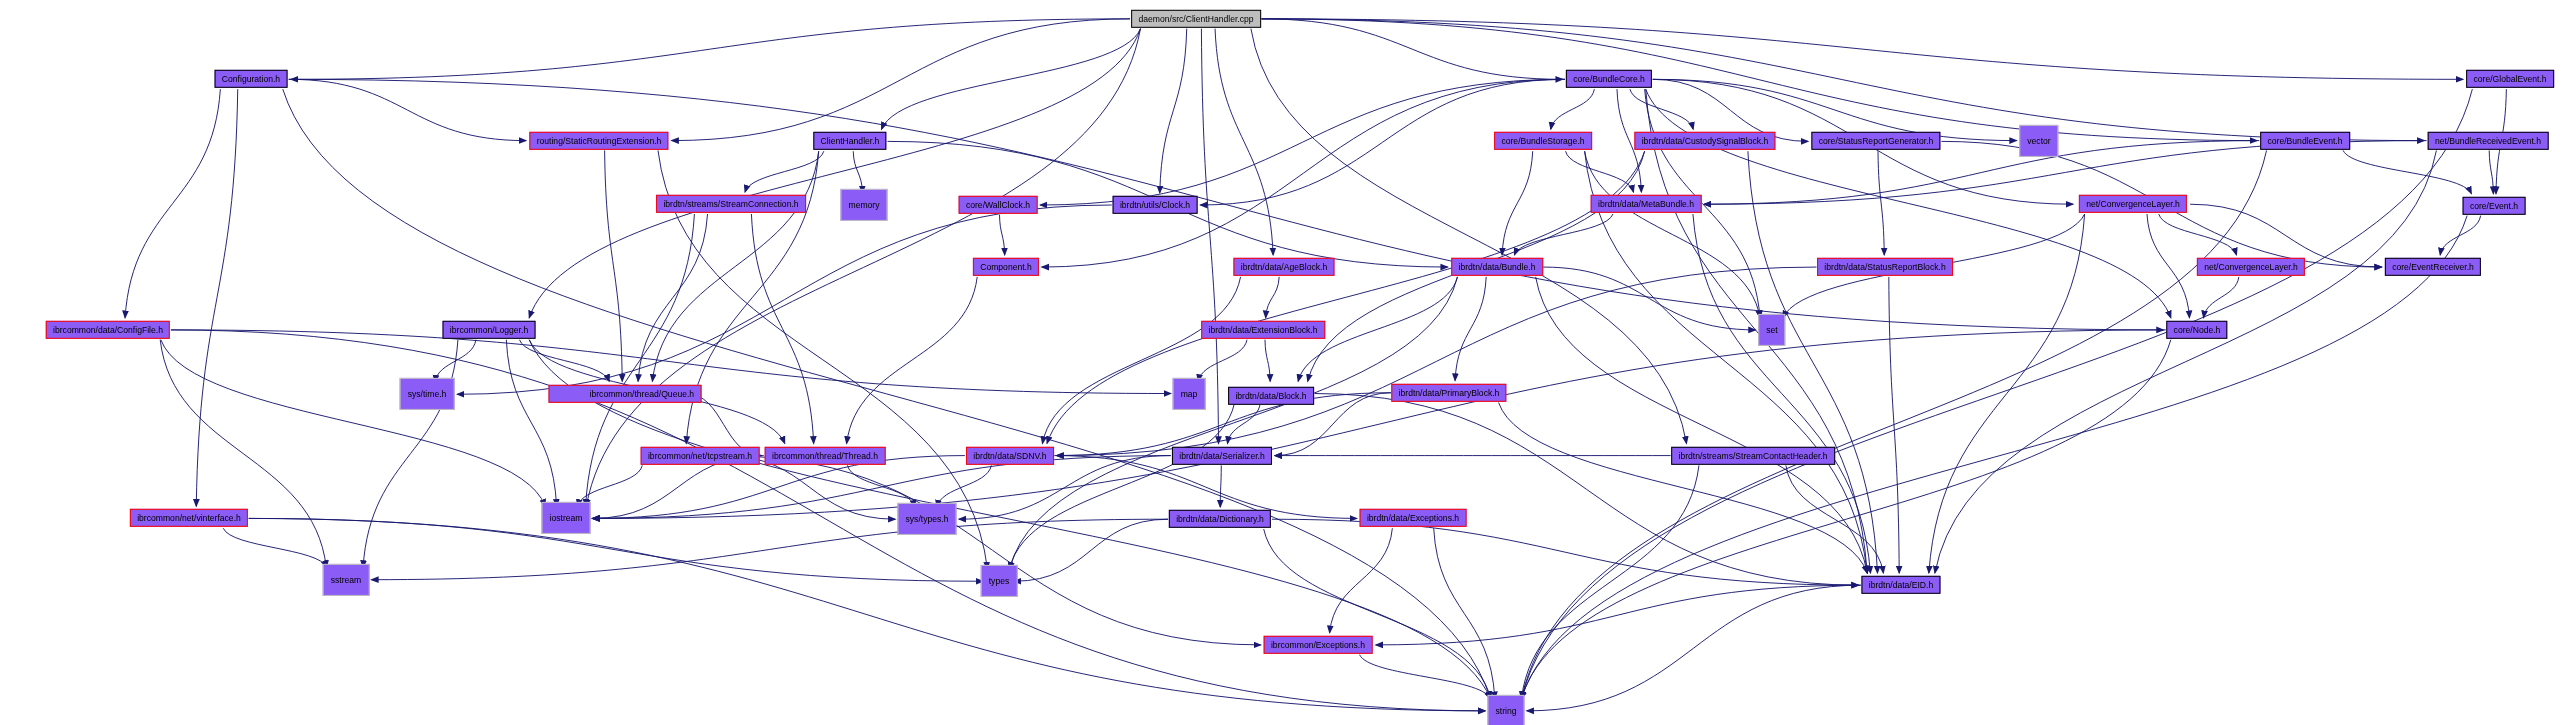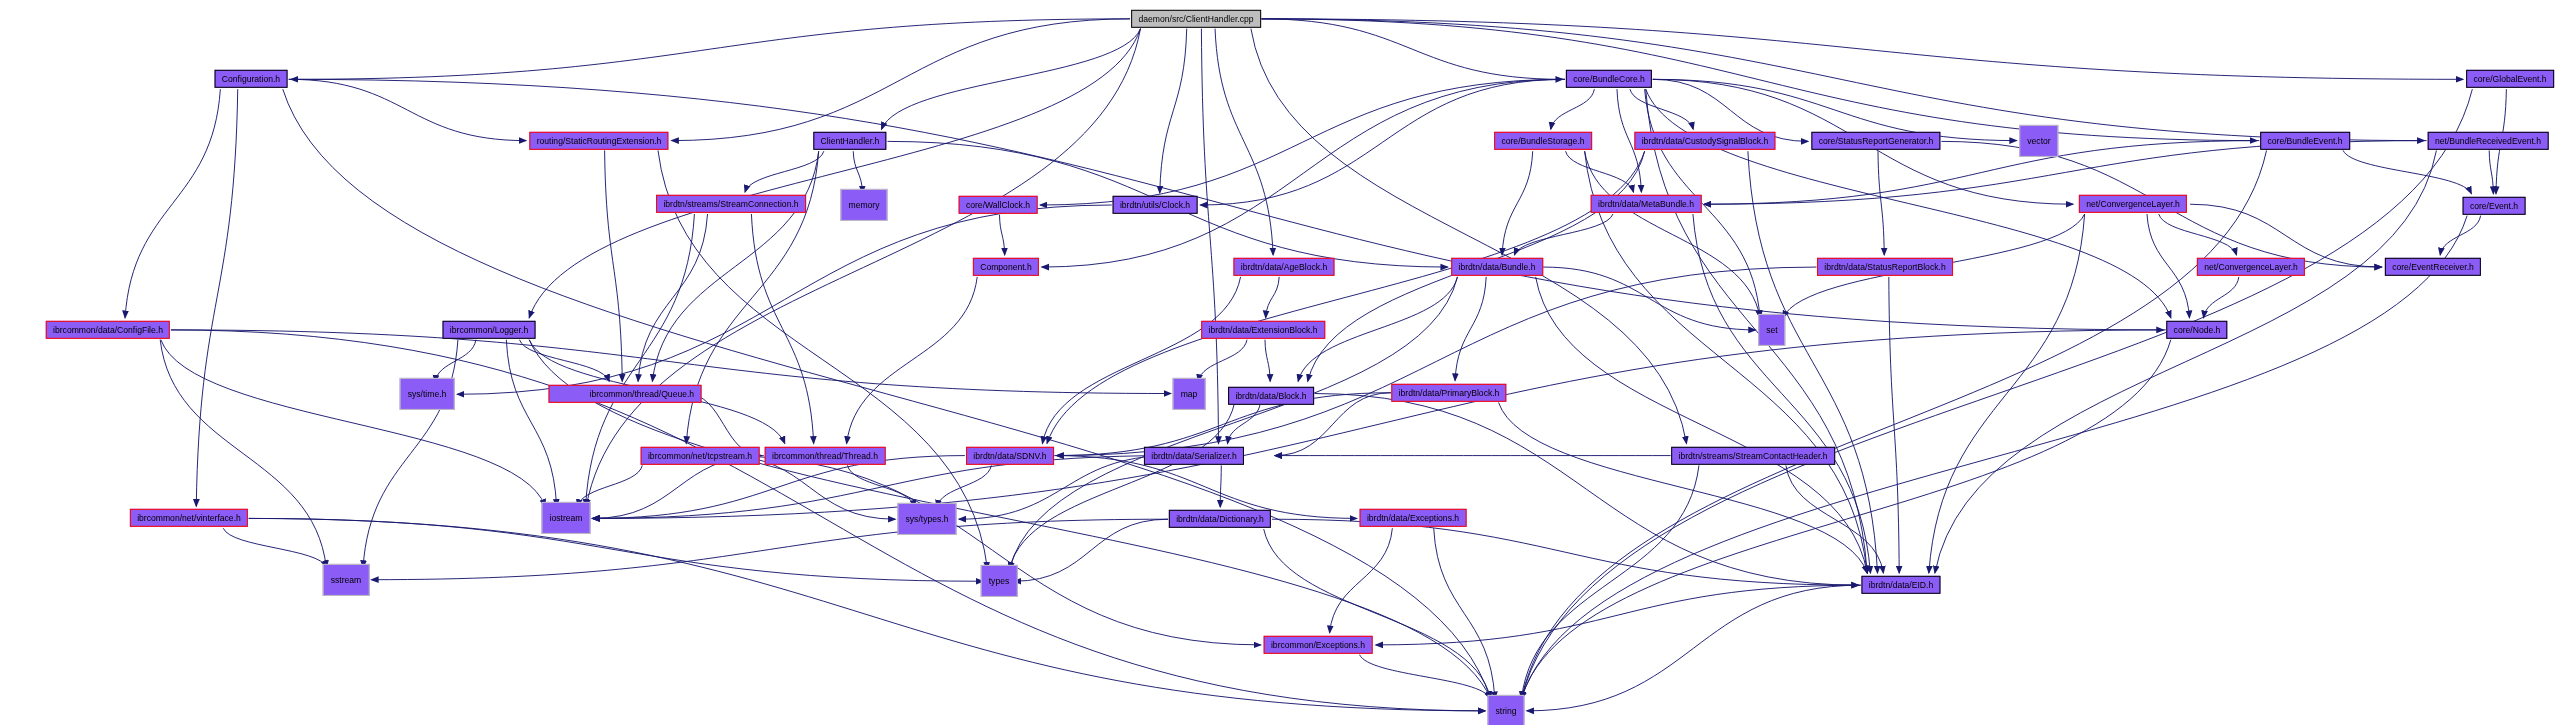--- a/index.html
+++ b/index.html
@@ -225,21 +225,21 @@
     <div class="node system" title="set" style="left: 1772px; top: 330px;">set</div>
     <div class="node normal" title="core/Node.h" style="left: 2197px; top: 330px;">core/Node.h</div>
     <div class="node system" title="sys/time.h" style="left: 427px; top: 394px;">sys/time.h</div>
     <div class="node truncated" title="ibrcommon/thread/Queue.h" style="left: 625px; top: 394px; padding-left: 40px;">ibrcommon/thread/Queue.h</div>
     <div class="node system" title="map" style="left: 1189px; top: 394px;">map</div>
     <div class="node normal" title="ibrdtn/data/Block.h" style="left: 1271px; top: 396px;">ibrdtn/data/Block.h</div>
     <div class="node truncated" title="ibrdtn/data/PrimaryBlock.h" style="left: 1449px; top: 393px;">ibrdtn/data/PrimaryBlock.h</div>
     <div class="node truncated" title="ibrcommon/net/tcpstream.h" style="left: 664px; top: 456px; margin-left: 36px;">ibrcommon/net/tcpstream.h</div>
     <div class="node truncated" title="ibrcommon/thread/Thread.h" style="left: 825px; top: 456px;">ibrcommon/thread/Thread.h</div>
     <div class="node truncated" title="ibrdtn/data/SDNV.h" style="left: 1010px; top: 456px;">ibrdtn/data/SDNV.h</div>
-    <div class="node normal" title="ibrdtn/data/Serializer.h" style="left: 1194px; top: 456px;">ibrdtn/data/Serializer.h</div>
+    <div class="node normal" title="ibrdtn/data/Serializer.h" style="left: 1222px; top: 456px;">ibrdtn/data/Serializer.h</div>
     <div class="node normal" title="ibrdtn/streams/StreamContactHeader.h" style="left: 1753px; top: 456px;">ibrdtn/streams/StreamContactHeader.h</div>
     <div class="node truncated" title="ibrcommon/net/vinterface.h" style="left: 189px; top: 518px;">ibrcommon/net/vinterface.h</div>
     <div class="node system" title="iostream" style="left: 566px; top: 518px;">iostream</div>
     <div class="node system" title="sys/types.h" style="left: 927px; top: 519px;">sys/types.h</div>
     <div class="node normal" title="ibrdtn/data/Dictionary.h" style="left: 1220px; top: 519px;">ibrdtn/data/Dictionary.h</div>
     <div class="node truncated" title="ibrdtn/data/Exceptions.h" style="left: 1413px; top: 518px;">ibrdtn/data/Exceptions.h</div>
     <div class="node system" title="sstream" style="left: 346px; top: 580px;">sstream</div>
     <div class="node system" title="list" style="left: 999px; top: 581px;">types</div>
     <div class="node normal" title="ibrdtn/data/EID.h" style="left: 1901px; top: 585px;">ibrdtn/data/EID.h</div>
     <div class="node truncated" title="ibrcommon/Exceptions.h" style="left: 1318px; top: 645px;">ibrcommon/Exceptions.h</div>

